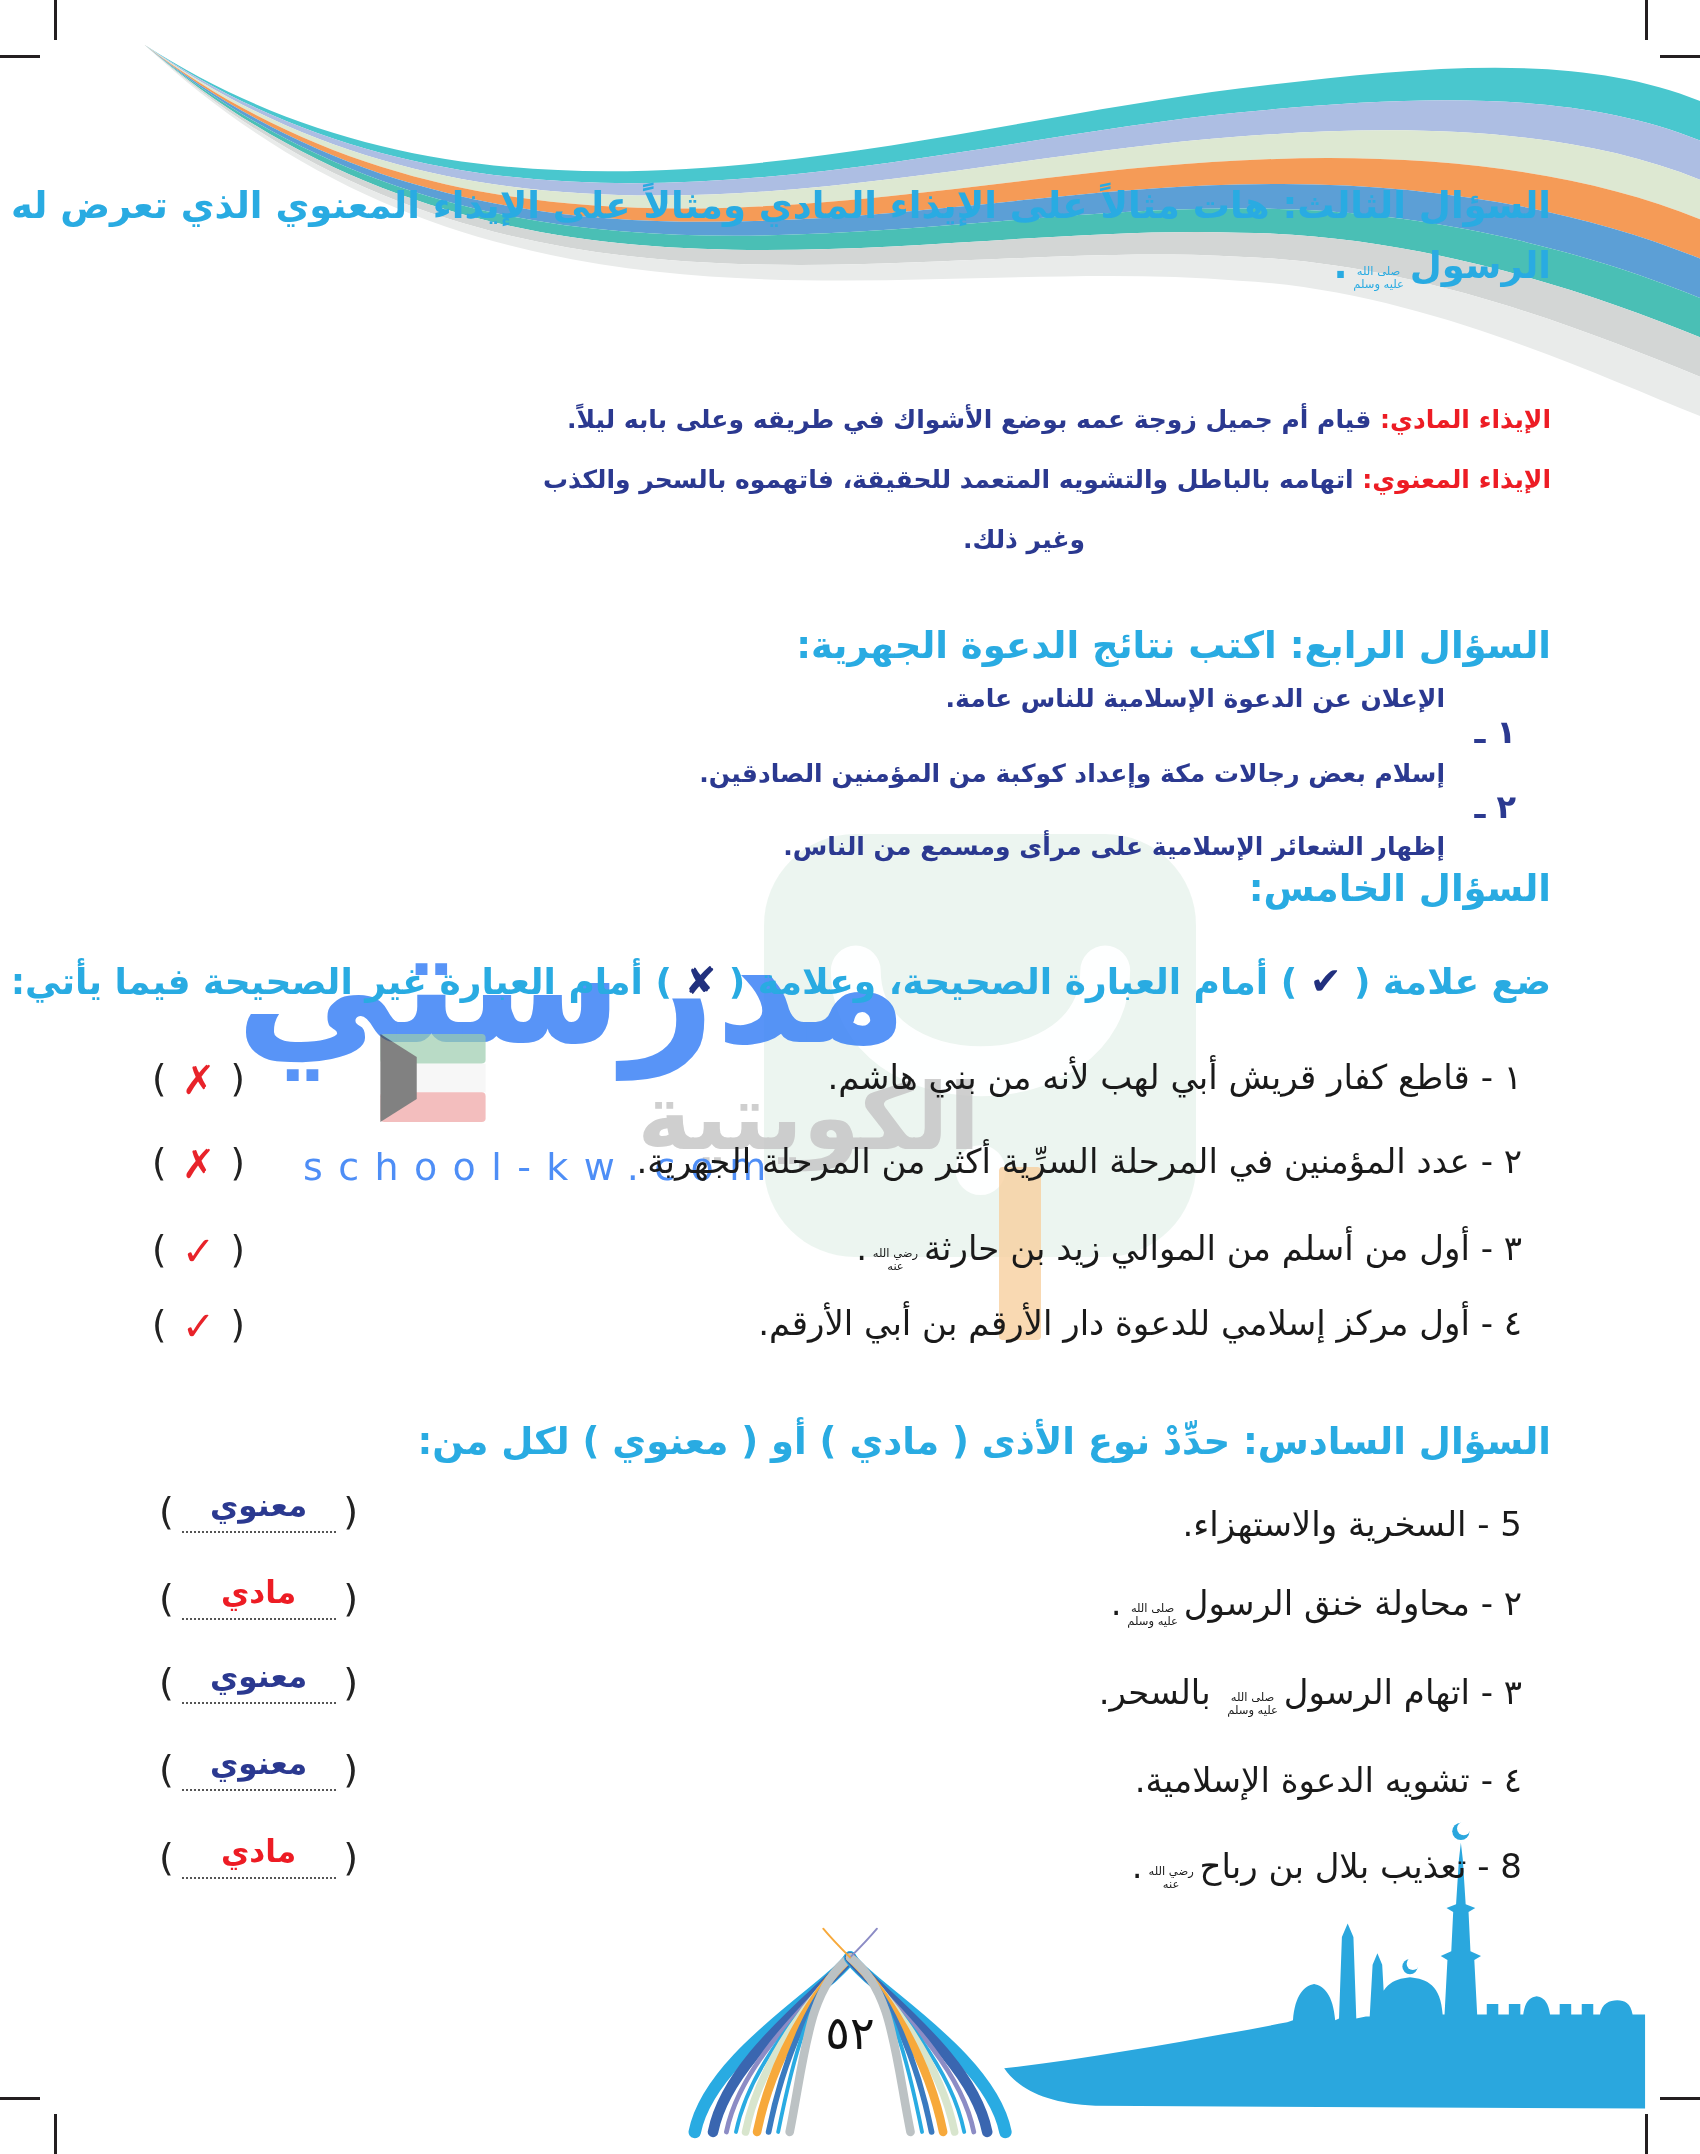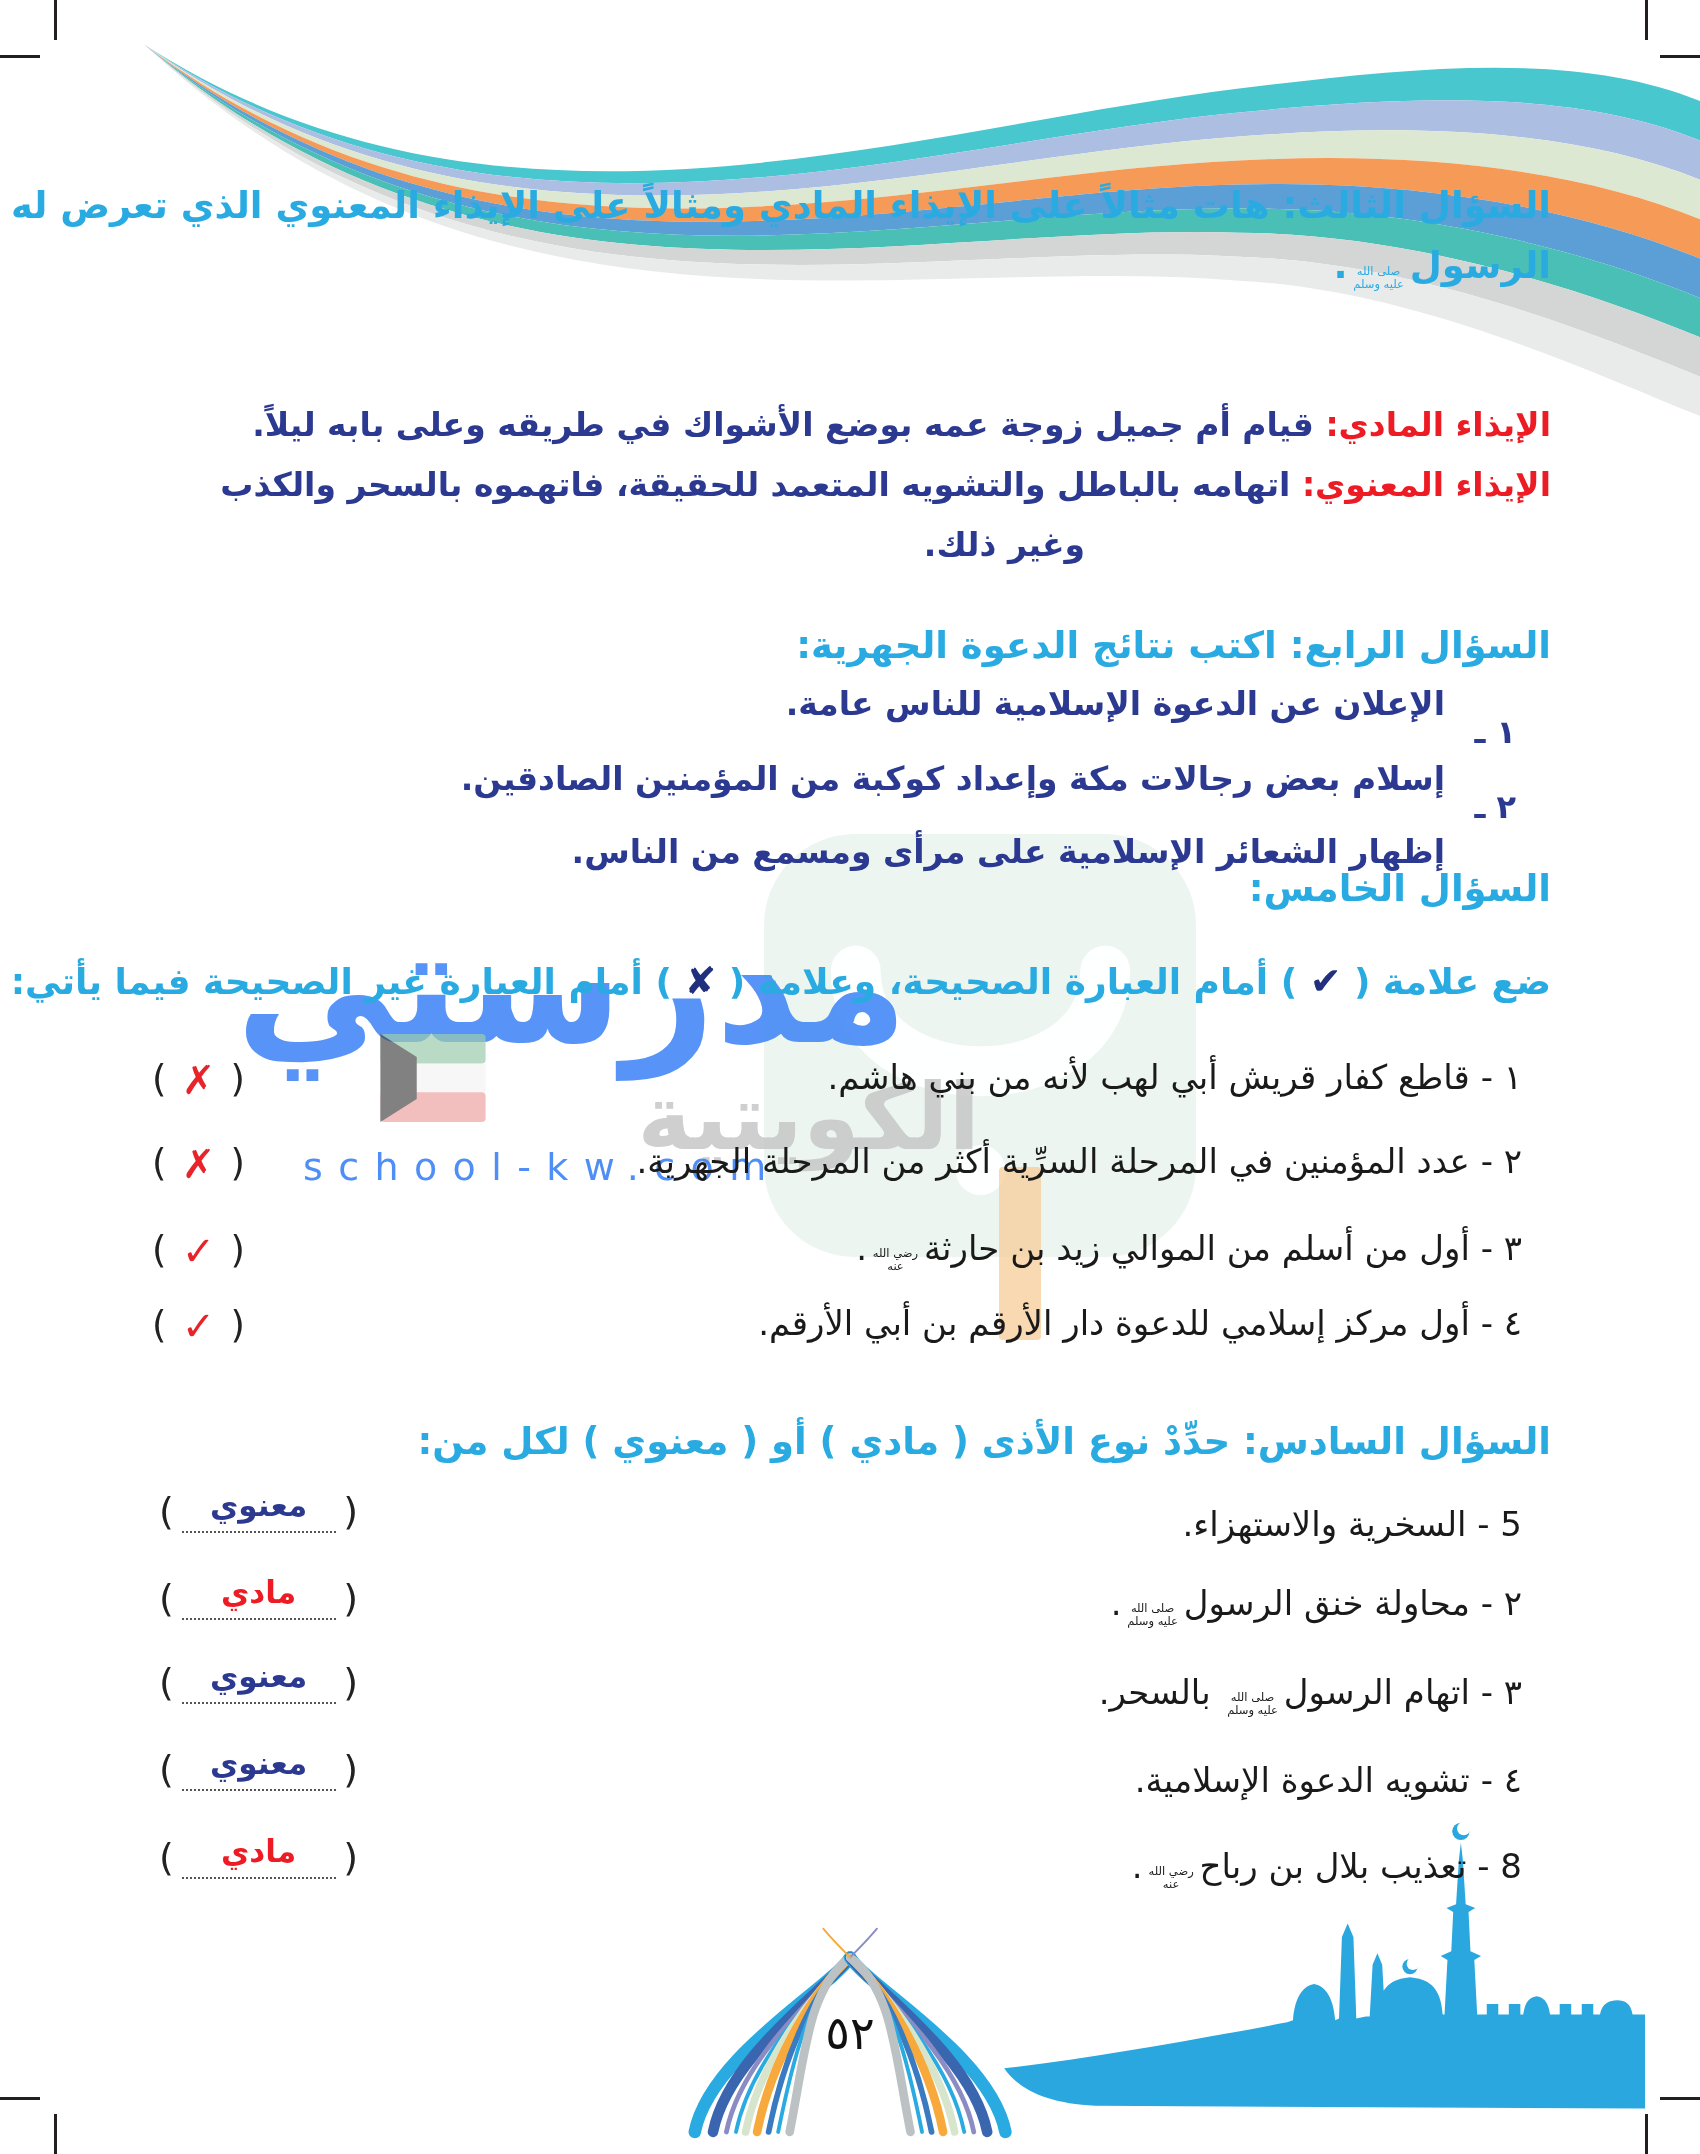--- a/index.html
+++ b/index.html
@@ -7,21 +7,21 @@
         font-family:"DejaVu Sans","Liberation Sans",sans-serif;}
   .abs{position:absolute;}
   .rtl{direction:rtl;unicode-bidi:embed;}
   .nowrap{white-space:nowrap;}
   .z2{z-index:2;}
   
   .h-blue{color:#29ABE2;font-weight:bold;font-size:37px;}
   
   .navy{color:#2B3990;font-weight:bold;}
   .red-label{color:#ED1C24;font-weight:bold;}
-  .ansline{font-size:33px;}
+  .ansline{font-size:25px;}
   
   .stmt{font-size:34px;color:#1a1a1a;}
   .q-num{font-size:32px;}
   
   .instr-mark{color:#21307E;font-weight:bold;font-size:38px;}
   
   .mark-cell{direction:ltr;font-size:37px;color:#222;letter-spacing:1.9px;}
   .mark-cell .mk{font-weight:bold;font-size:40px;vertical-align:-1.9px;padding:0 13.4px;color:#E8232A;}
   
   .ans-cell{direction:ltr;font-size:38px;color:#222;display:flex;align-items:flex-end;}

